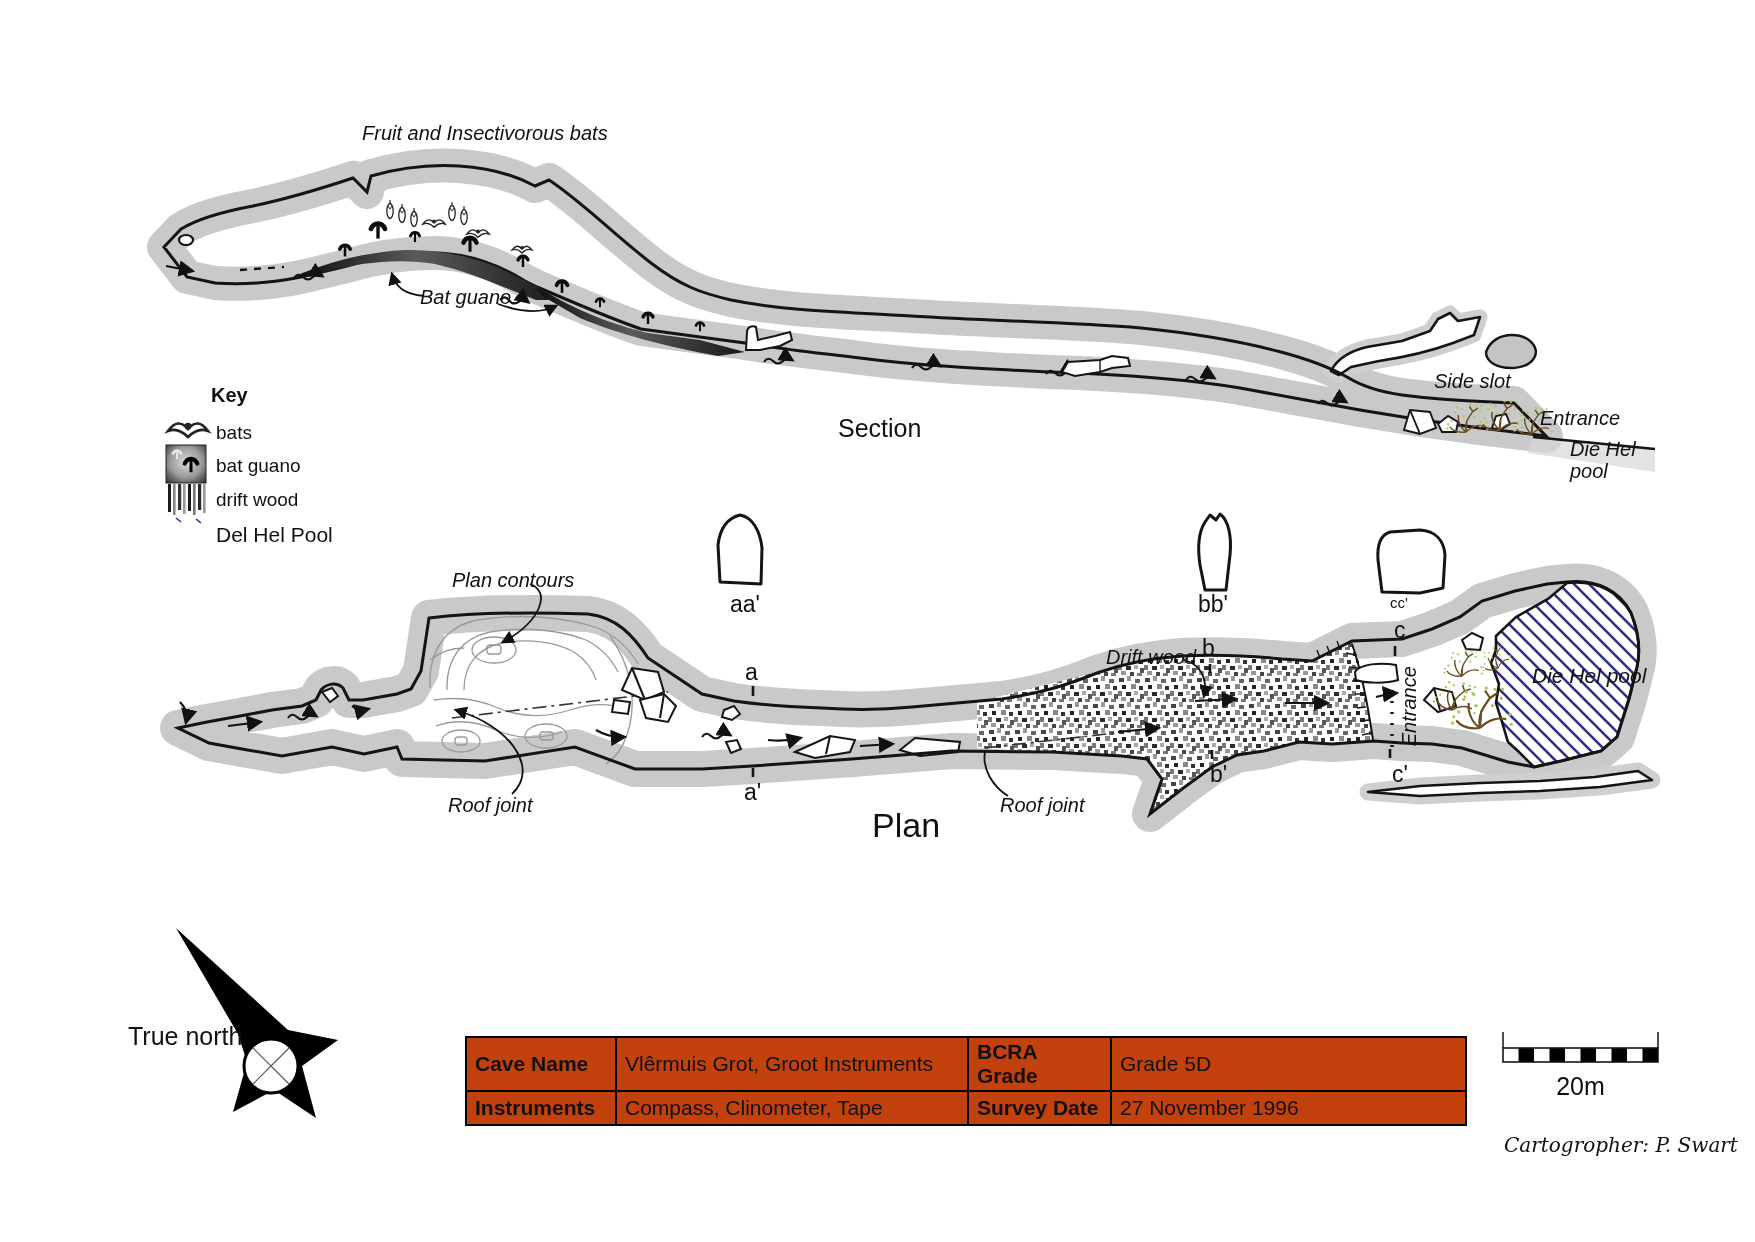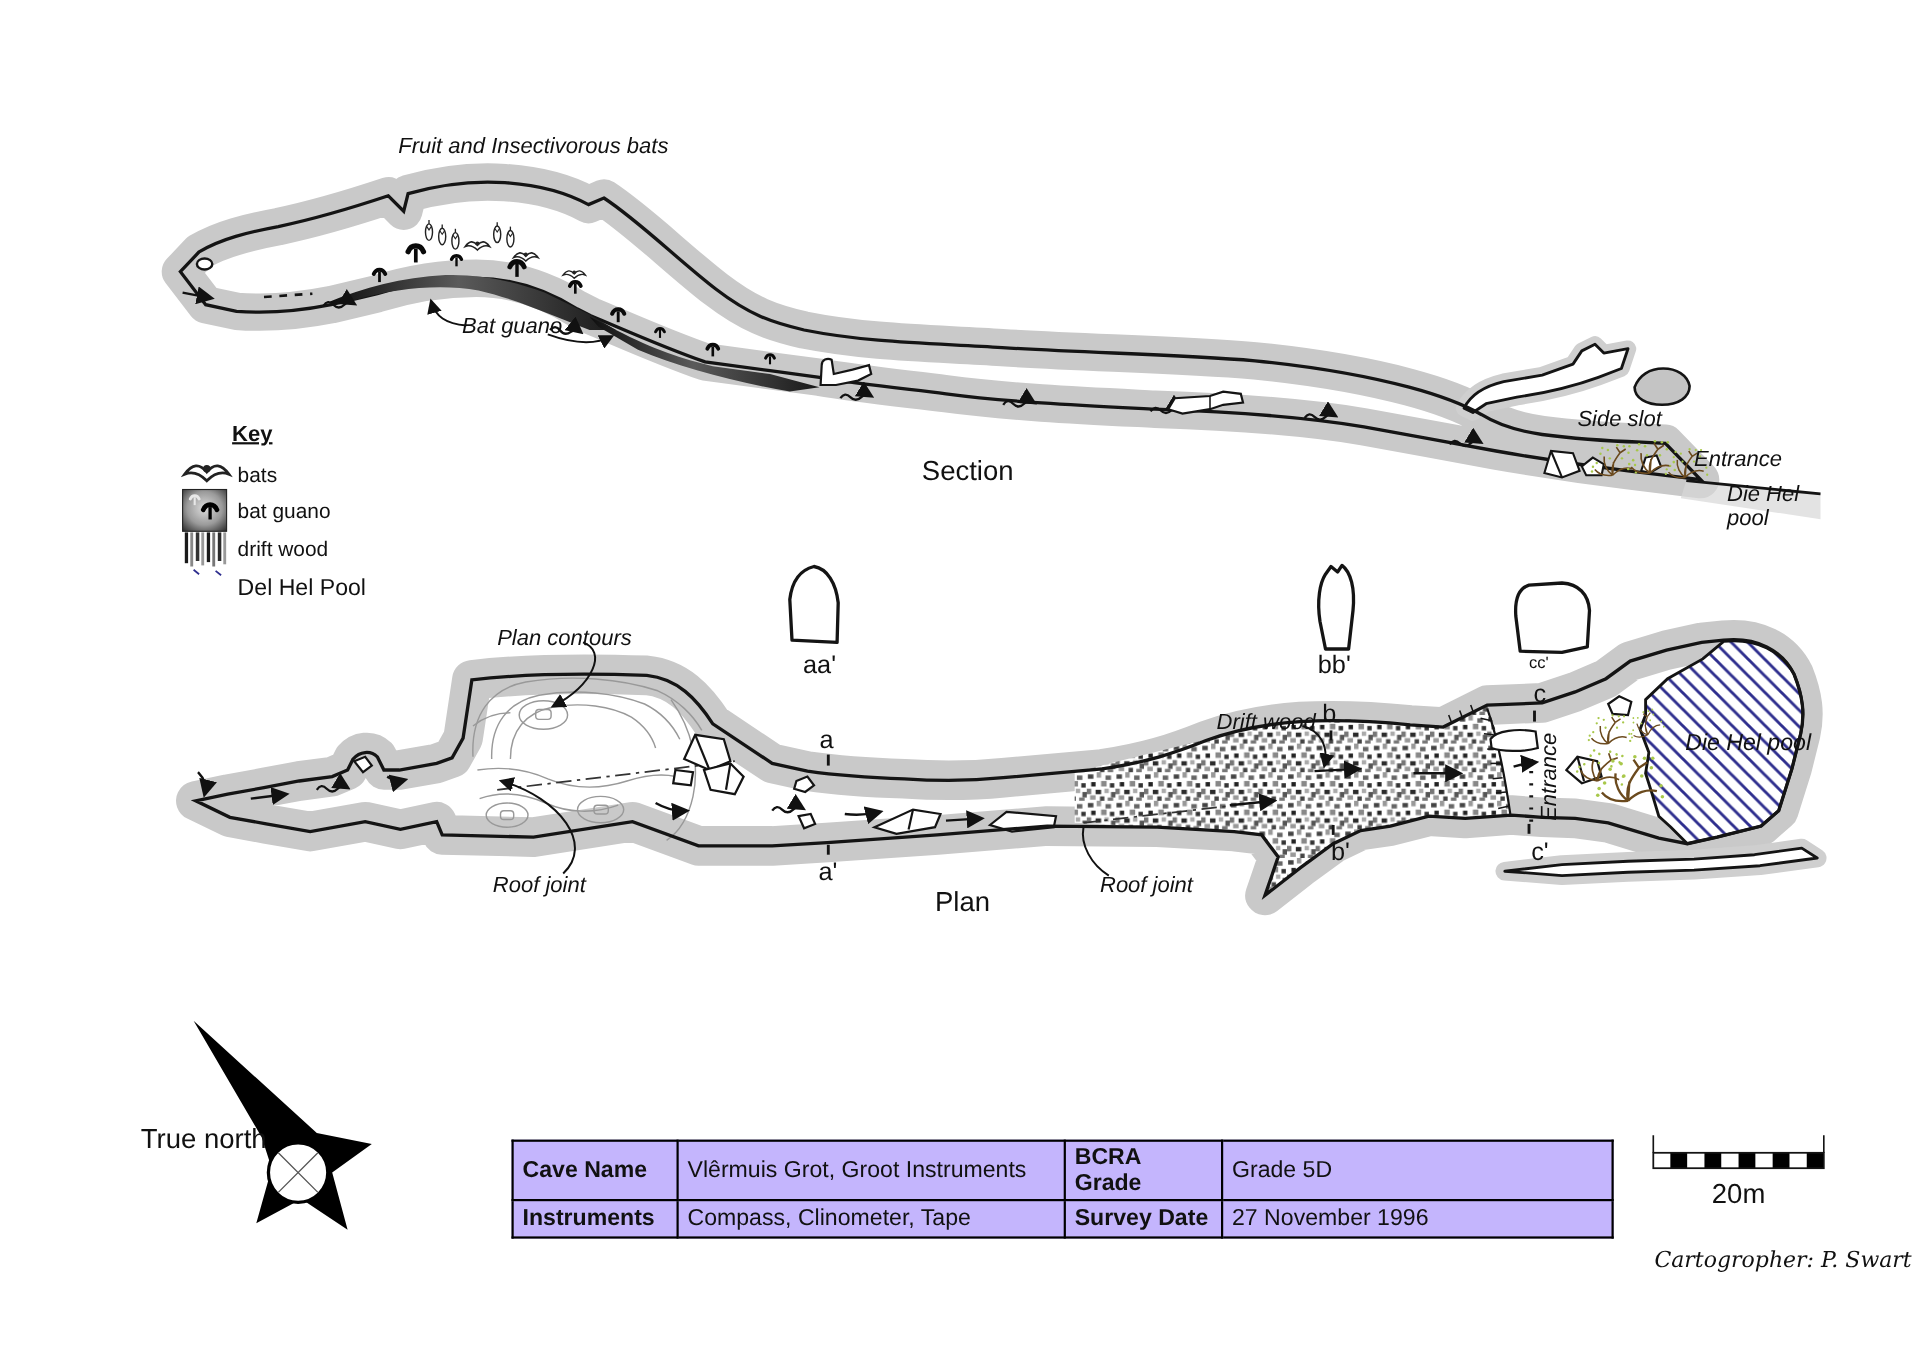--- a/index.html
+++ b/index.html
@@ -4,21 +4,21 @@
 <style>
   html,body{margin:0;padding:0;background:#fff;}
   body{width:1755px;height:1242px;position:relative;overflow:hidden;
        font-family:"Liberation Sans",sans-serif;color:#111;}
   svg.art{position:absolute;left:0;top:0;}
   .lbl{position:absolute;white-space:pre-line;line-height:1.12;color:#111;}
   .it{font-style:italic;}
   .b{font-weight:bold;}
   .rot{transform:rotate(-90deg);transform-origin:center center;text-align:center;}
   table.info{position:absolute;left:465px;top:1036px;border-collapse:collapse;
-             font-size:21px;background:#c4b5fd;}
+             font-size:21px;background:#c2410c;}
   table.info td{border:2px solid #000;padding:2px 8px;height:28px;vertical-align:middle;}
   td.hd{font-weight:bold;}
   .credit{font-family:"DejaVu Serif",serif;font-style:italic;}
 </style>
 </head>
 <body>
 
 <svg class="art" width="1755" height="1242" viewBox="0 0 1755 1242">
   <defs>
     <linearGradient id="guanoGrad" x1="0" y1="0" x2="1" y2="0">
@@ -314,29 +314,29 @@
 </svg>
 
 <div class="lbl it" style="left:362px;top:122px;font-size:20px;">Fruit and Insectivorous bats</div>
 <div class="lbl it" style="left:420px;top:286px;font-size:20px;">Bat guano</div>
 <div class="lbl" style="left:838px;top:414px;font-size:25px;">Section</div>
 <div class="lbl it" style="left:1434px;top:370px;font-size:20px;">Side slot</div>
 <div class="lbl it" style="left:1540px;top:407px;font-size:20px;">Entrance</div>
 <div class="lbl it" style="left:1570px;top:438px;font-size:20px;">Die Hel
 pool</div>
 
-<div class="lbl b" style="left:211px;top:384px;font-size:20px;text-decoration:underline;">Key</div>
+<div class="lbl b" style="left:211px;top:384px;font-size:20px;">Key</div>
 <div class="lbl" style="left:216px;top:422px;font-size:19px;">bats</div>
 <div class="lbl" style="left:216px;top:455px;font-size:19px;">bat guano</div>
 <div class="lbl" style="left:216px;top:489px;font-size:19px;">drift wood</div>
 <div class="lbl" style="left:216px;top:523px;font-size:21px;">Del Hel Pool</div>
 
 <div class="lbl it" style="left:452px;top:569px;font-size:20px;">Plan contours</div>
 <div class="lbl it" style="left:448px;top:794px;font-size:20px;">Roof joint</div>
-<div class="lbl" style="left:850px;top:806px;font-size:25px;">Plan</div>
+<div class="lbl" style="left:872px;top:806px;font-size:34px;">Plan</div>
 <div class="lbl it" style="left:1000px;top:794px;font-size:20px;">Roof joint</div>
 <div class="lbl it" style="left:1106px;top:646px;font-size:20px;">Drift wood</div>
 <div class="lbl it" style="left:1532px;top:664px;font-size:21px;">Die Hel pool</div>
 <div class="lbl it rot" style="left:1354px;top:695px;width:110px;font-size:20px;">Entrance</div>
 
 <div class="lbl" style="left:730px;top:592px;font-size:23px;">aa'</div>
 <div class="lbl" style="left:1198px;top:592px;font-size:23px;">bb'</div>
 <div class="lbl" style="left:1390px;top:595px;font-size:15px;">cc'</div>
 
 <div class="lbl" style="left:745px;top:660px;font-size:23px;">a</div>

